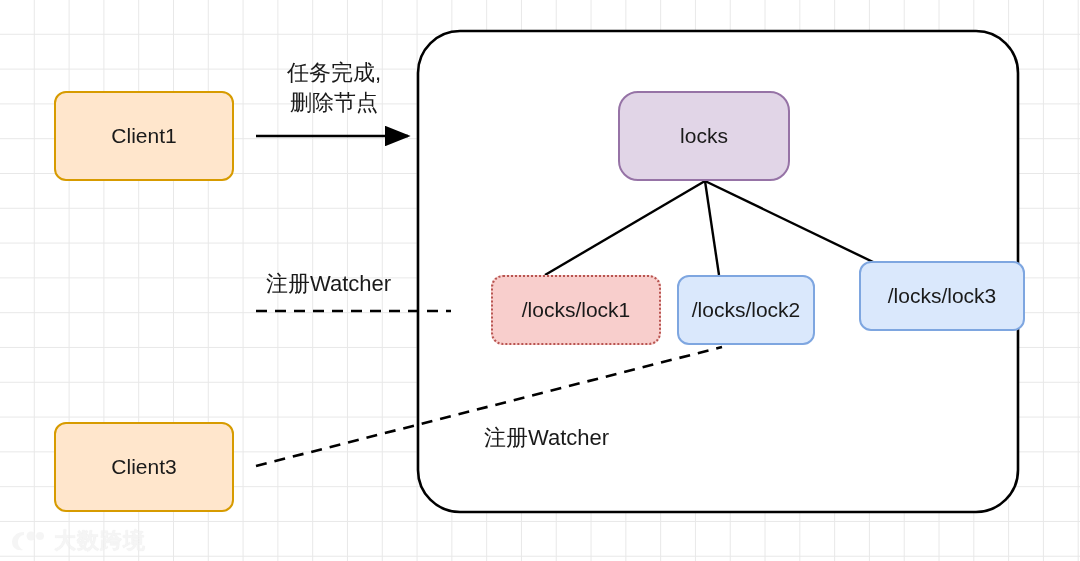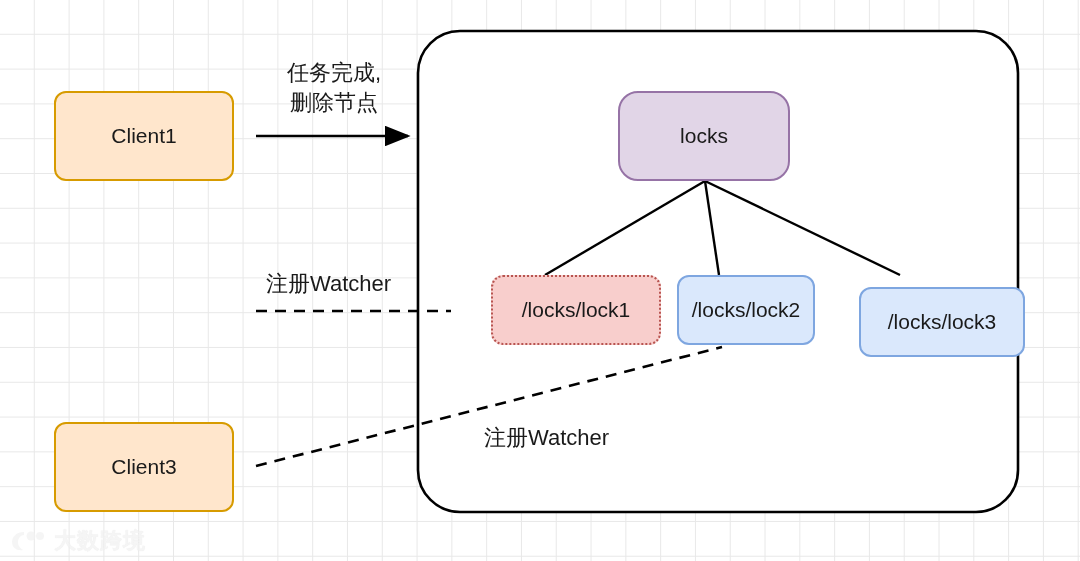--- a/index.html
+++ b/index.html
@@ -69,21 +69,21 @@
     background: #f8cecc;
     border: 2px dotted #b85450;
   }
   #lock2 {
     left: 637px; top: 275px;
     width: 138px;
     background: #dae8fc;
     border: 2px solid #7ea6e0;
   }
   #lock3 {
-    left: 819px; top: 287px;
+    left: 819px; top: 261px;
     width: 166px;
     background: #dae8fc;
     border: 2px solid #7ea6e0;
   }
 
   .edge-label {
     position: absolute;
     font-size: 22px;
     color: #1a1a1a;
     line-height: 1.35;

